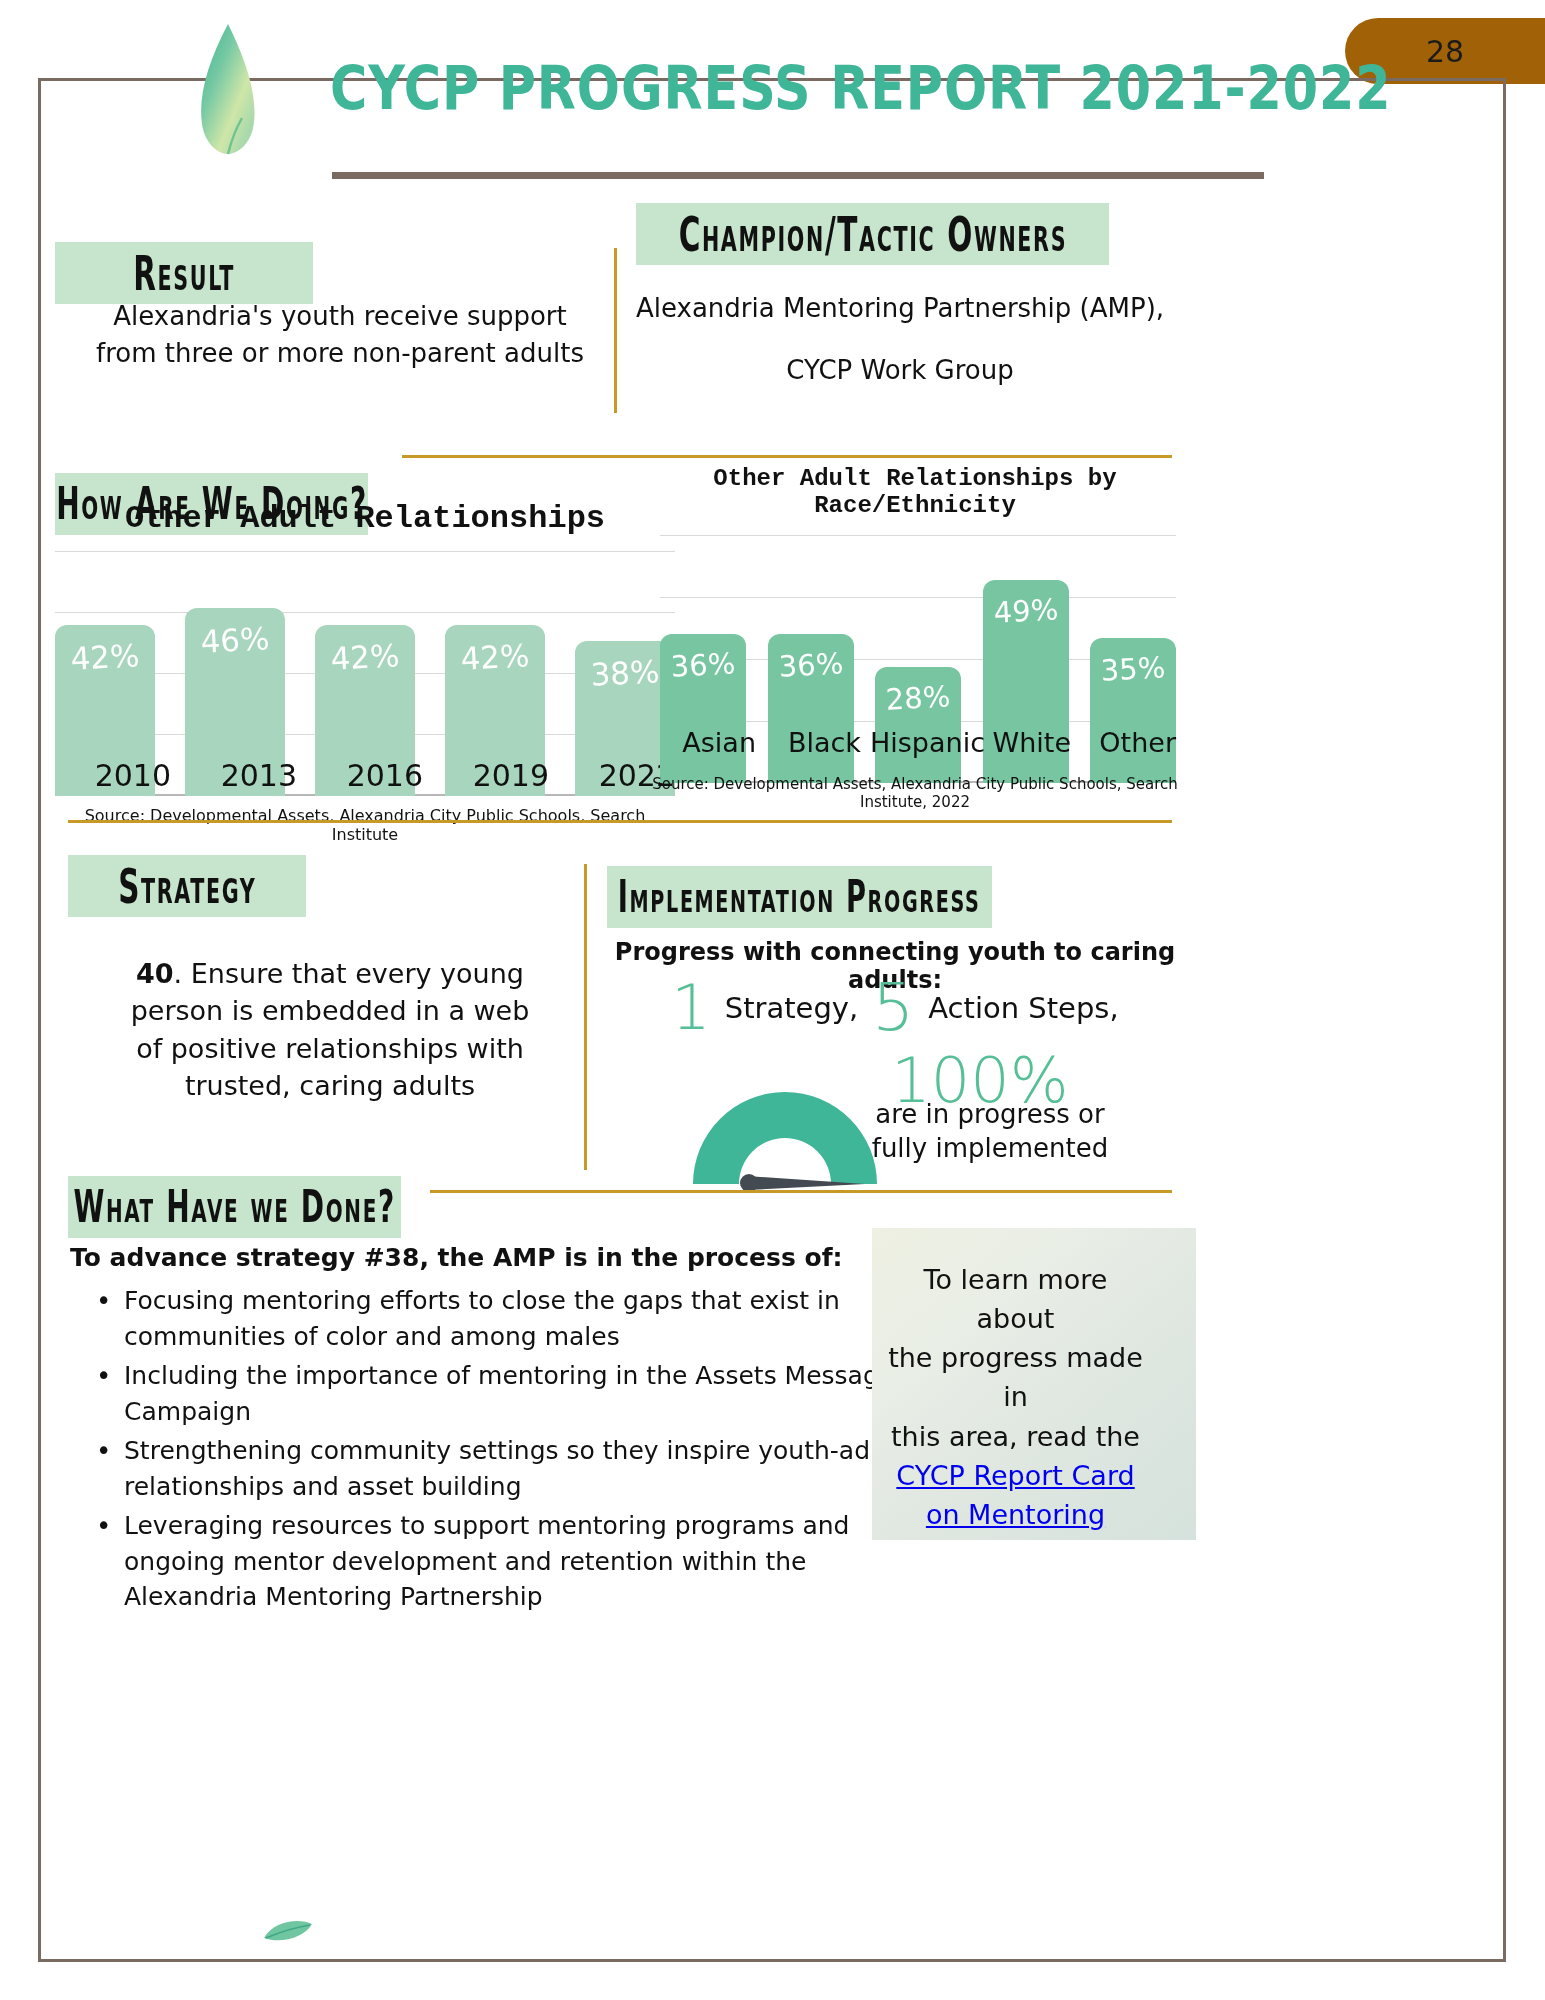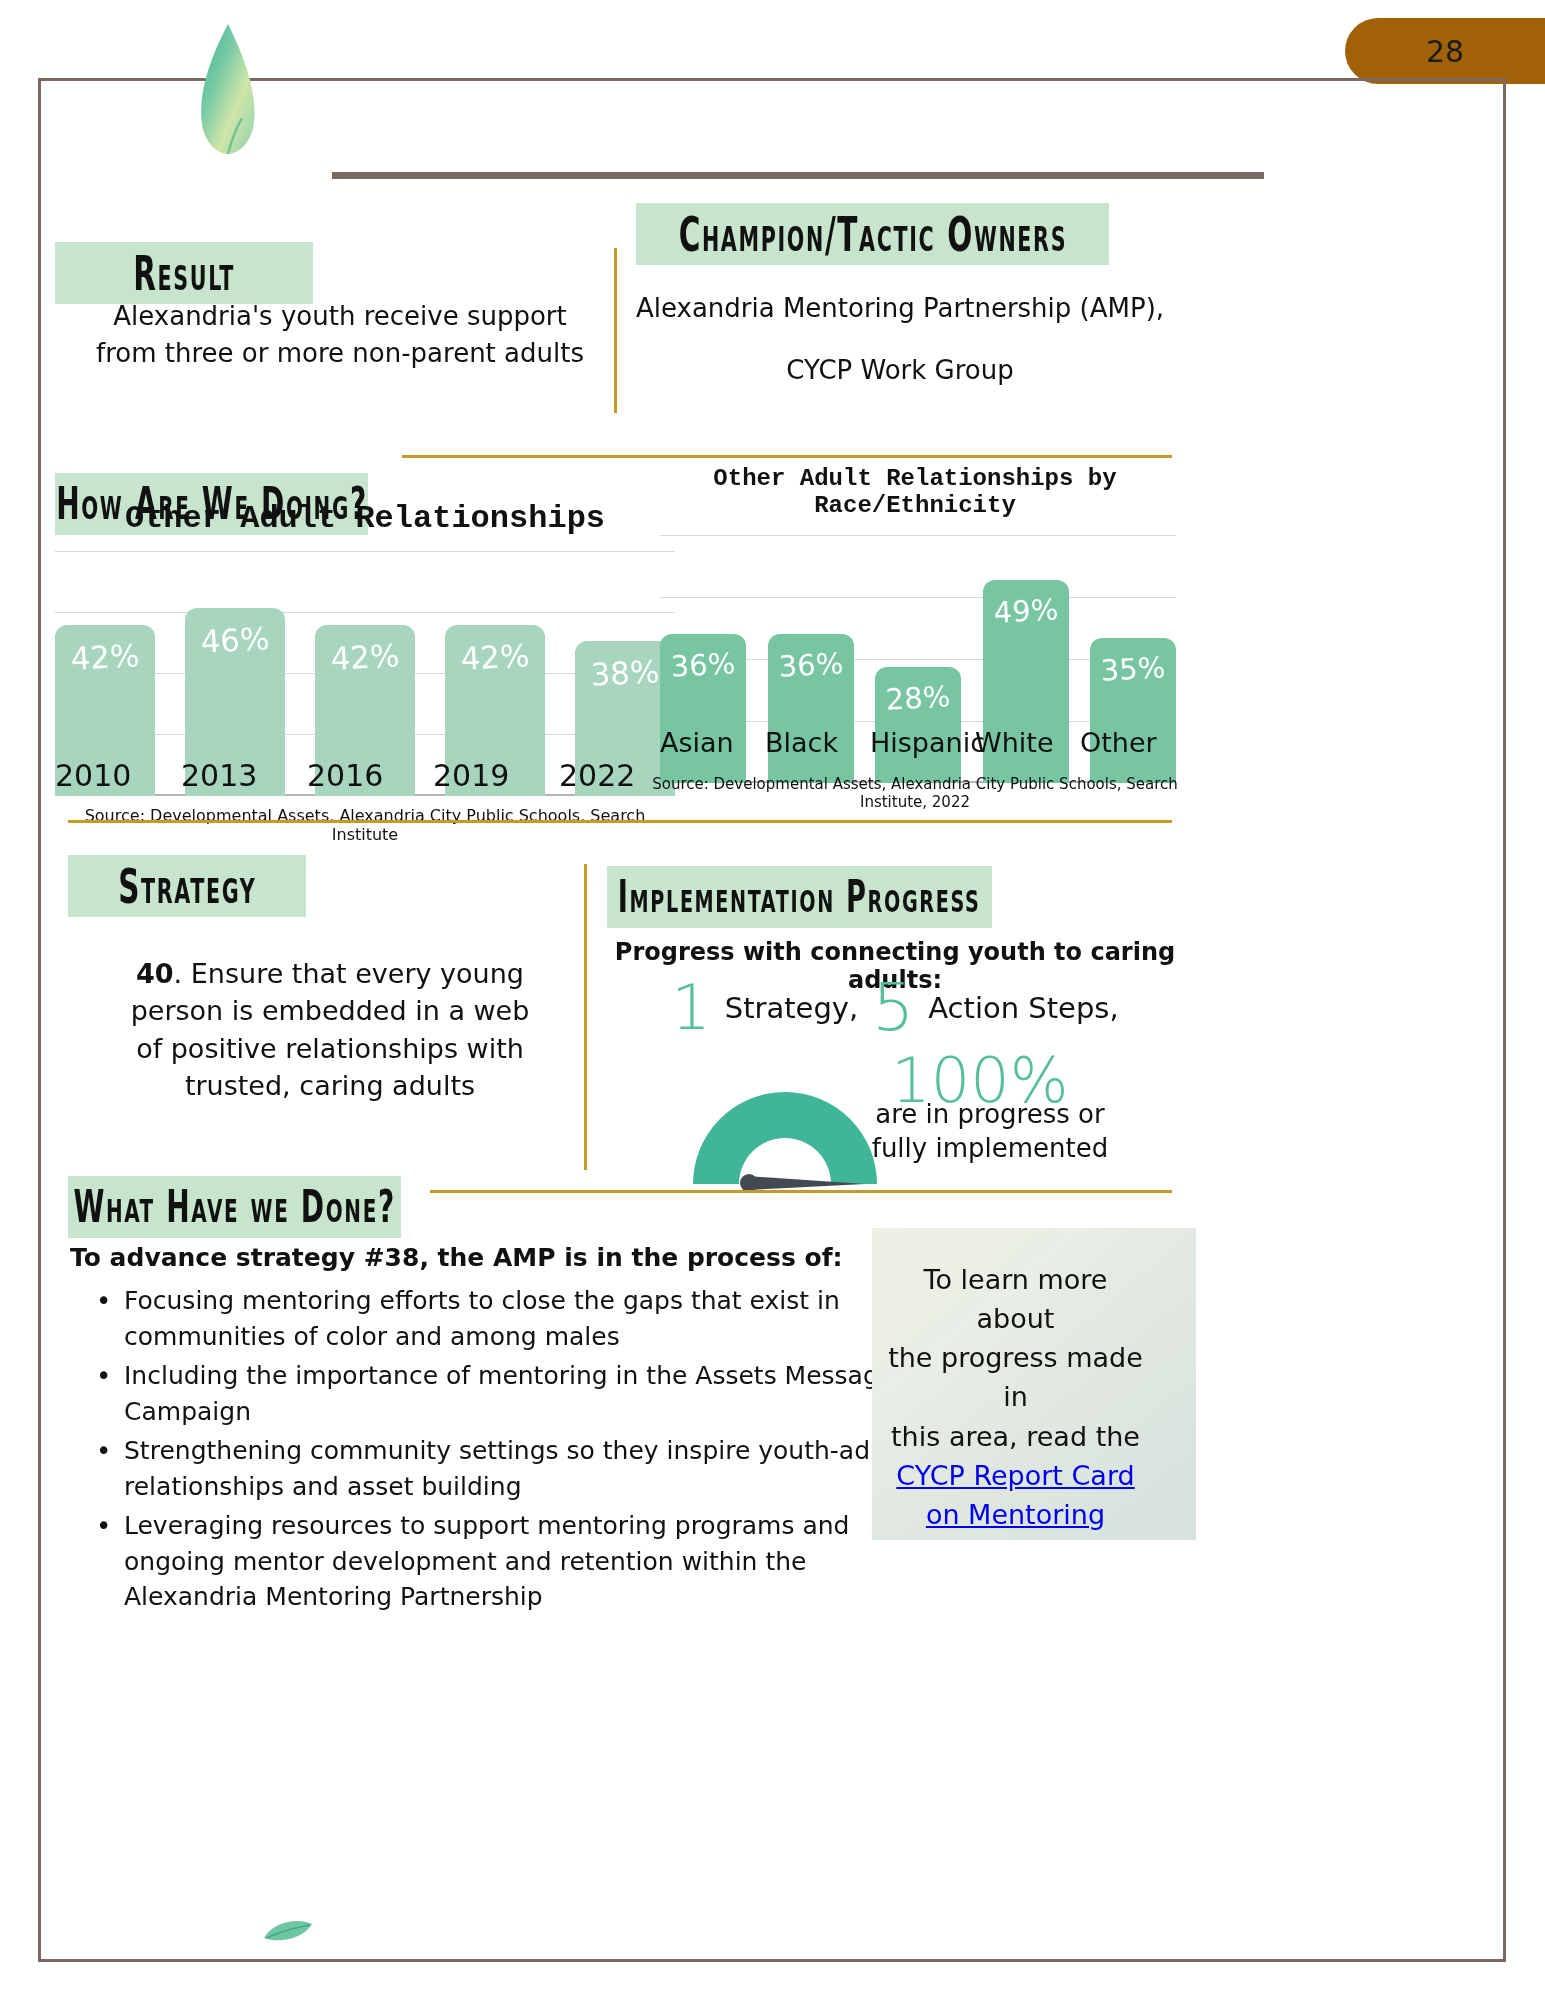--- a/index.html
+++ b/index.html
@@ -126,21 +126,21 @@
   }
   .bar-val {
     position: absolute; left:0; right:0; top: 14px;
     text-align:center; color:#ffffff;
     font-family: "DejaVu Sans", sans-serif;
     font-size: 31px;
     transform: rotate(-3deg);
   }
   .cat-row { position:absolute; left:0; right:0; display:flex; justify-content:space-between; }
   .cat {
-    text-align:left;
+    text-align:right;
     font-family: "DejaVu Sans", sans-serif;
     font-size: 30px; color:#111;
   }
   .src {
     position:absolute; left:0; right:0; text-align:center;
     font-family: "DejaVu Sans", sans-serif;
     font-size: 16px; color:#111;
   }
 
   
@@ -241,20 +241,23 @@
         <stop offset="0%" stop-color="#3bb58f"></stop>
         <stop offset="35%" stop-color="#76c9a4"></stop>
         <stop offset="65%" stop-color="#cfe6a8"></stop>
         <stop offset="100%" stop-color="#8fd0ae"></stop>
       </linearGradient>
     </defs>
     <path d="M38 2 C18 40 8 74 12 102 C15 122 28 132 38 132 C48 132 62 121 64 100 C67 72 56 38 38 2 Z" fill="url(#lg)"></path>
     <path d="M38 132 C40 124 44 110 52 96" stroke="#6fc38f" stroke-width="2.4" fill="none"></path>
   </svg>
 
+  <div class="title-wrap">
+    <div class="title">CYCP PROGRESS REPORT 2021-2022</div>
+  </div>
   <div class="title-rule"></div>
 
   <div class="banner" id="banner-result">
     <span>Result</span>
   </div>
   <div class="body-txt" id="result-text">Alexandria's youth receive support from three or more non-parent adults</div>
 
   <div class="gold" id="gold-v-top"></div>
   <div class="banner" id="banner-champion">
     <span>Champion/Tactic Owners</span>

